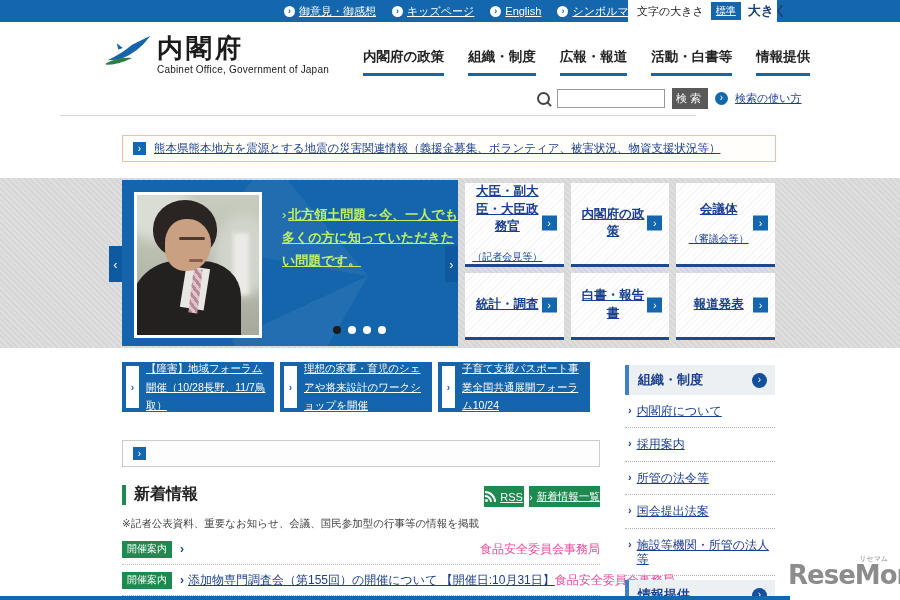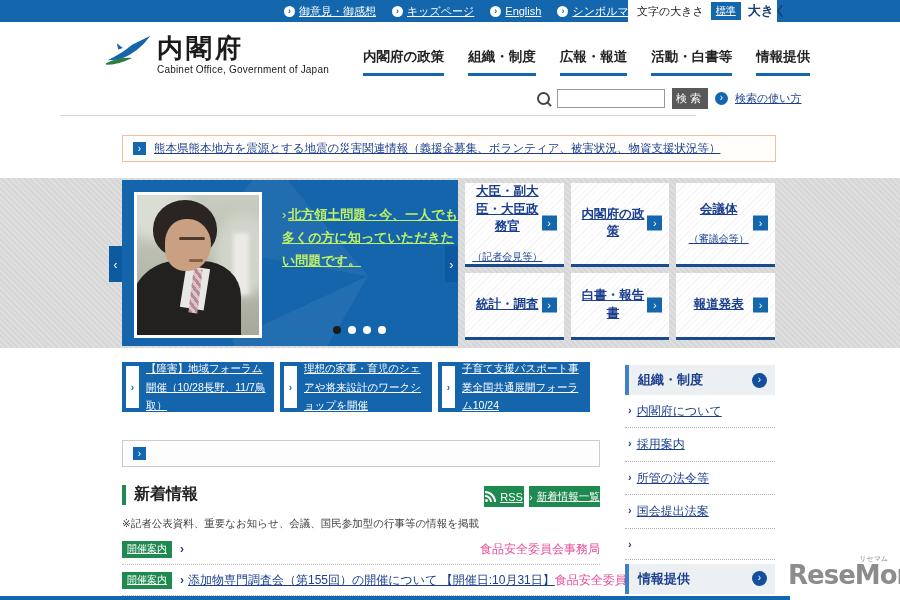--- a/index.html
+++ b/index.html
@@ -108,21 +108,21 @@
   .rss-icon i{position:absolute;border:2px solid #fff;border-left:none;border-bottom:none;border-radius:0 100% 0 0;}
   .rss-a1{left:0;bottom:0;width:5px;height:5px;}
   .rss-a2{left:0;bottom:0;width:9px;height:9px;}
   .rss-dot{position:absolute;left:0;bottom:0;width:3px;height:3px;background:#fff;border-radius:50%;}
   .list-btn{position:absolute;left:529px;top:486px;width:71px;height:21px;background:#1e8a4f;color:#fff;display:flex;
             align-items:center;justify-content:center;gap:4px;font-size:10.5px;cursor:pointer;white-space:nowrap;}
   .news-note{position:absolute;left:122px;top:517px;font-size:10.5px;color:#444;white-space:nowrap;}
   .news-list{position:absolute;left:122px;top:534px;width:478px;}
   .news-item{height:30px;display:flex;align-items:center;border-bottom:1px dotted #b9b9b9;}
   .badge{width:50px;height:17px;background:#1e8a4f;color:#fff;font-size:10px;display:flex;align-items:center;
-         justify-content:center;flex:none;margin-right:8px;white-space:nowrap;text-decoration:underline;}
+         justify-content:center;flex:none;margin-right:8px;white-space:nowrap;}
   .ni-chev{color:#1b3f8f;font-weight:bold;margin-right:4px;font-size:12px;}
   .ni-title{color:#1b3f8f;font-size:12px;text-decoration:underline;cursor:pointer;white-space:nowrap;}
   .ni-org{margin-left:auto;color:#ec4899;font-size:12px;white-space:nowrap;}
   
   .sidebar{position:absolute;left:625px;top:365px;width:150px;}
   .side-head{height:30px;background:#edf0f3;border-left:4px solid #3f80c4;display:flex;align-items:center;
              padding-left:9px;box-sizing:border-box;cursor:pointer;}
   .sh-label{color:#1b3f8f;font-weight:bold;font-size:13px;white-space:nowrap;}
   .sh-circle{margin-left:auto;margin-right:8px;width:15px;height:15px;border-radius:50%;background:#124f9c;color:#fff;
              font-size:10px;line-height:14px;text-align:center;flex:none;}
@@ -340,20 +340,21 @@
     <div class="side-link">
       <span class="sl-chev">›</span>
       <span class="sl-label">所管の法令等</span>
     </div>
     <div class="side-link">
       <span class="sl-chev">›</span>
       <span class="sl-label">国会提出法案</span>
     </div>
     <div class="side-link">
       <span class="sl-chev">›</span>
+      <span class="sl-label">施設等機関・所管の法人等</span>
     </div>
     <div class="side-head second">
       <span class="sh-label">情報提供</span>
       <span class="sh-circle">›</span>
     </div>
   </div>
 
   <div class="watermark">
     <span class="wm-ruby">リセマム</span>
     <span class="wm-text">ReseMom.</span>

